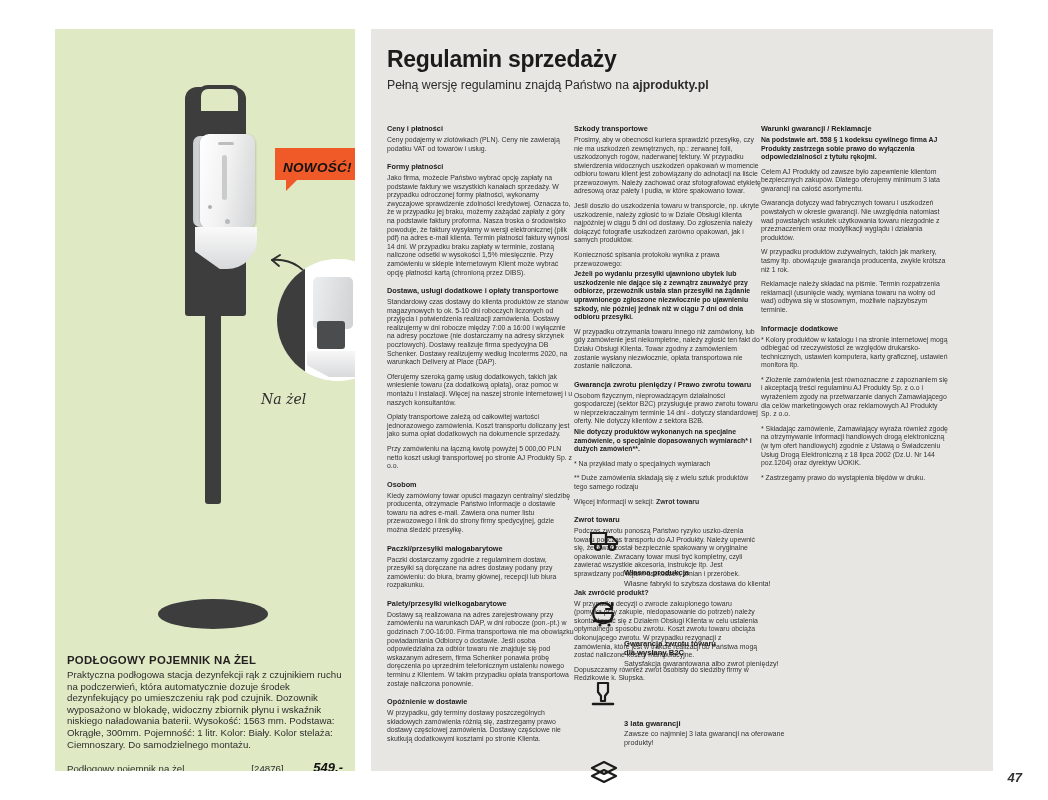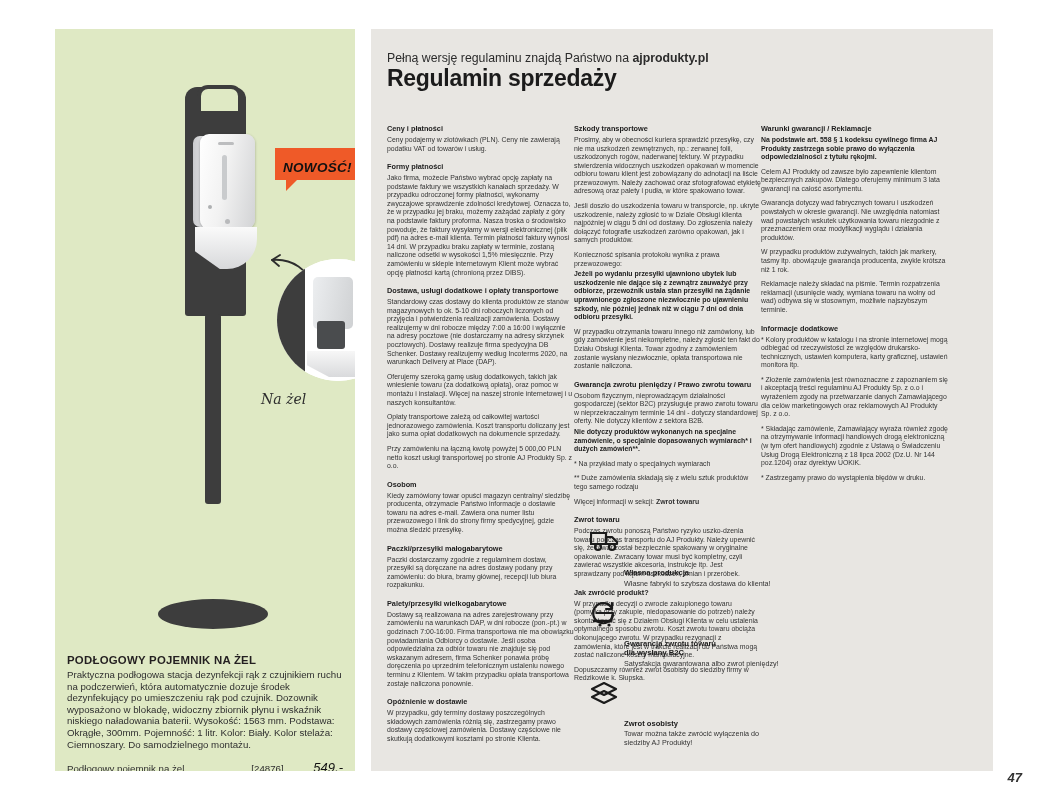--- a/index.html
+++ b/index.html
@@ -136,21 +136,21 @@
   #product-desc{
     font-size:9.7px;line-height:11.6px;color:#2f2f2f;
   }
   #product-row{
     display:flex;align-items:baseline;margin-top:10px;
     font-size:9.7px;color:#2f2f2f;
   }
   #product-row .pname{flex:1;}
   #product-row .pcode{width:62px;text-align:left;}
   #product-row .pprice{
-    font-size:13px;font-weight:normal;font-style:italic;color:#111;
+    font-size:13px;font-weight:bold;font-style:italic;color:#111;
     white-space:nowrap;
   }
 
   
   #regulation-panel{
     position:absolute;left:371px;top:29px;width:622px;height:742px;
     background:#e8e6e2;
     padding:0;
   }
   #reg-head{position:absolute;left:16px;top:17px;width:590px;}
@@ -238,24 +238,24 @@
       <span class="pname">Podłogowy pojemnik na żel</span>
       <span class="pcode">[24876]</span>
       <span class="pprice">549,-</span>
     </div>
   </div>
 </div>
 
 <div id="regulation-panel">
 
   <div id="reg-head">
+    <div id="reg-title">Regulamin sprzedaży</div>
     <div id="reg-sub">
       <span>Pełną wersję regulaminu znajdą Państwo na </span><b>ajprodukty.pl</b>
     </div>
-    <div id="reg-title">Regulamin sprzedaży</div>
   </div>
 
   <div id="reg-cols">
 
     <div class="reg-col">
       <div class="blk">
         <div class="h">Ceny i płatności</div>
         <p class="p">Ceny podajemy w złotówkach (PLN). Ceny nie zawierają podatku VAT od towarów i usług.</p>
       </div>
       <div class="blk">
@@ -360,20 +360,32 @@
               <circle cx="19" cy="24" r="1.6" fill="#1b1b1b"></circle>
             </svg>
           </div>
           <div class="bt">
             <div class="bh">Gwarancja zwrotu towaru</div>
             <div class="bh">dla wysłany B2C</div>
             <div class="bp">Satysfakcja gwarantowana albo zwrot pieniędzy!</div>
           </div>
         </div>
 
+        <div class="benefit">
+          <div class="bi">
+            <svg width="30" height="26" viewBox="0 0 30 26">
+              <path d="M8 2h10v9l-3 4v5h-4v-5l-3-4z" fill="none" stroke="#1b1b1b" stroke-width="2.2" stroke-linejoin="round"></path>
+              <path d="M3 23h20" fill="none" stroke="#1b1b1b" stroke-width="2.6" stroke-linecap="round"></path>
+            </svg>
+          </div>
+          <div class="bt">
+            <div class="bh">3 lata gwarancji</div>
+            <div class="bp">Zawsze co najmniej 3 lata gwarancji na oferowane produkty!</div>
+          </div>
+        </div>
 
         <div class="benefit">
           <div class="bi">
             <svg width="30" height="26" viewBox="0 0 30 26">
               <path d="M14 2 26 8 14 14 2 8z" fill="none" stroke="#1b1b1b" stroke-width="2.2" stroke-linejoin="round"></path>
               <path d="M14 10 26 16 14 22 2 16z" fill="none" stroke="#1b1b1b" stroke-width="2.2" stroke-linejoin="round"></path>
             </svg>
           </div>
           <div class="bt">
             <div class="bh">Zwrot osobisty</div>

